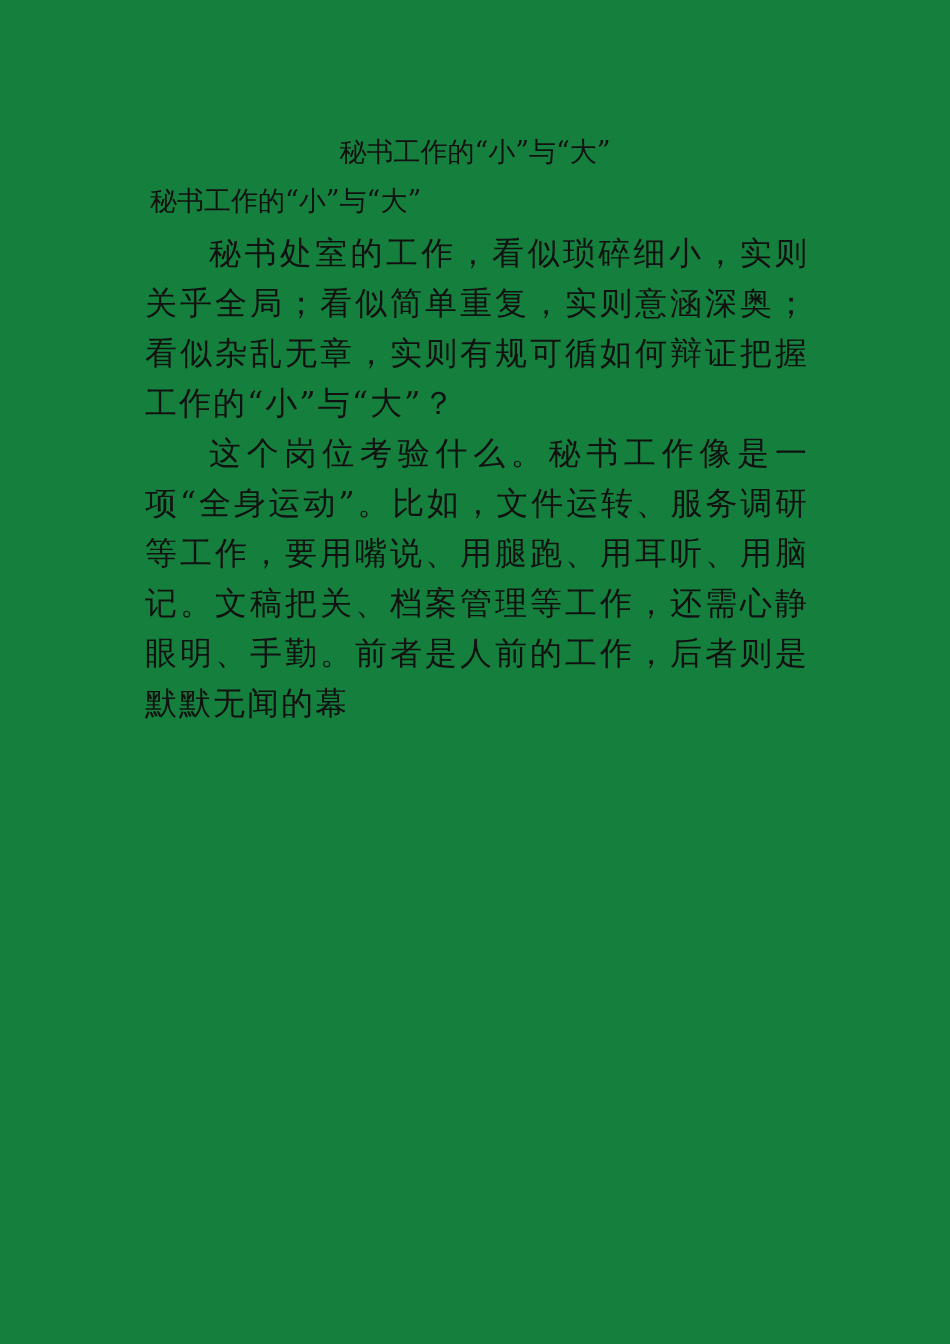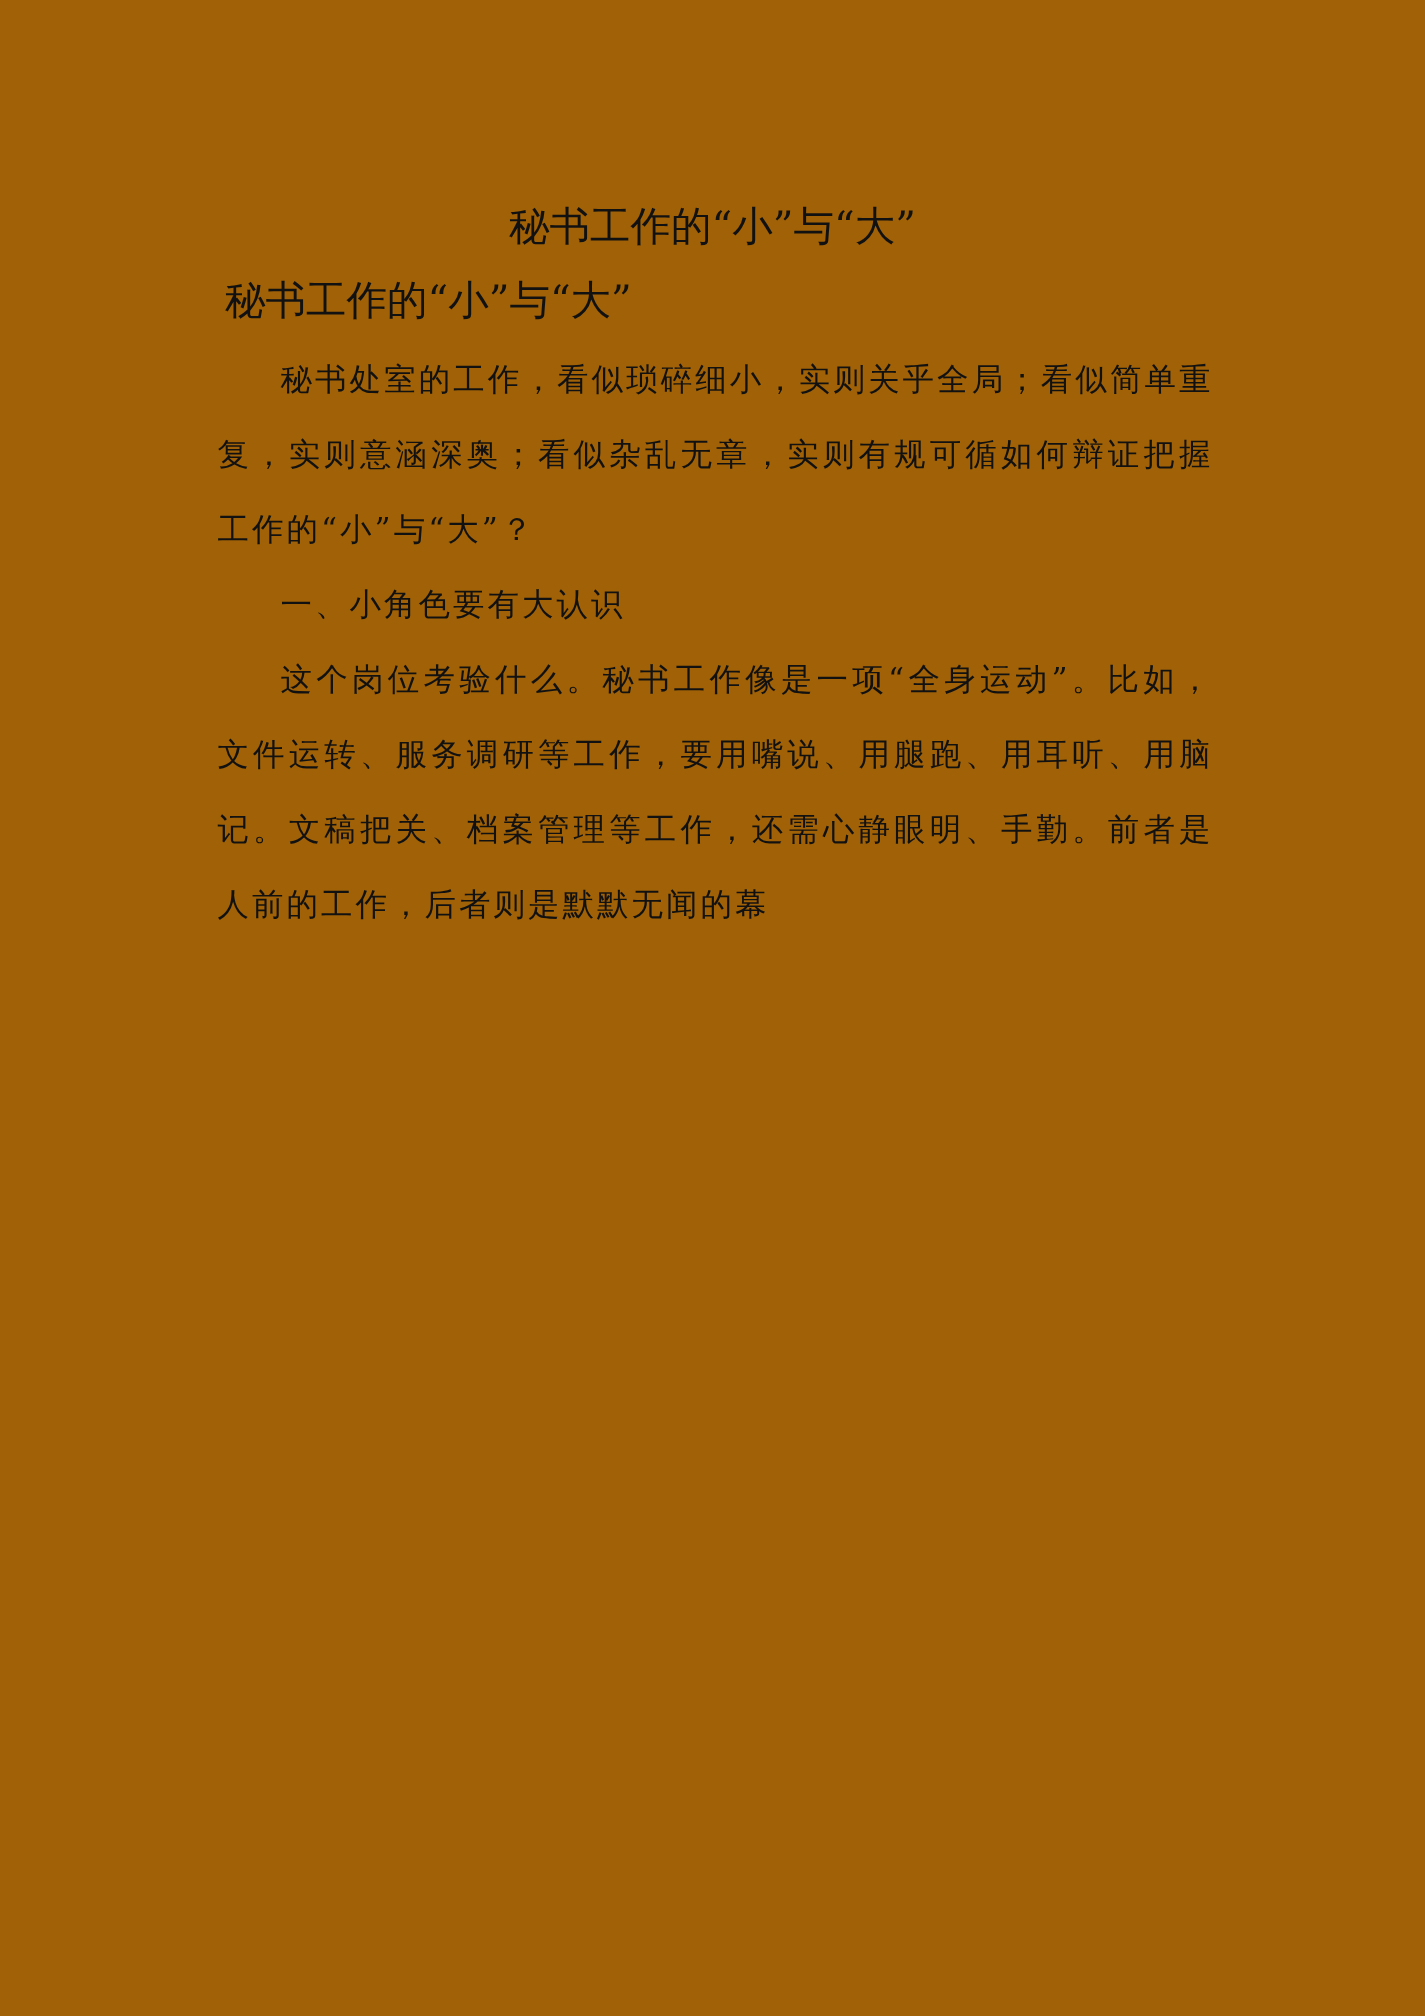--- a/index.html
+++ b/index.html
@@ -14,21 +14,21 @@
       overflow: hidden;
       font-family: "DejaVu Serif", "Liberation Serif", serif;
       color: #111111;
     }
     .page {
       position: absolute;
       left: 0;
       top: 0;
       width: 950px;
       height: 1344px;
-      background: #a16207;
+      background: #15803d;
     }
     .title {
       position: absolute;
       top: 132px;
       left: 0;
       width: 950px;
       text-align: center;
       font-size: 27px;
       line-height: 40px;
       letter-spacing: 0px;
@@ -38,35 +38,34 @@
       top: 181px;
       left: 150px;
       font-size: 27px;
       line-height: 40px;
     }
     .body {
       position: absolute;
       top: 228px;
       left: 145px;
       width: 664px;
-      font-size: 21px;
+      font-size: 32px;
       line-height: 50px;
       letter-spacing: 2px;
       text-align: justify;
     }
     .body p {
       margin: 0;
       text-indent: 2em;
       word-break: break-all;
     }
   </style>
 </head>
 <body>
 
 <div class="page">
   <div class="title">秘书工作的“小”与“大”</div>
   <div class="subtitle">秘书工作的“小”与“大”</div>
   <div class="body">
     <p>秘书处室的工作，看似琐碎细小，实则关乎全局；看似简单重复，实则意涵深奥；看似杂乱无章，实则有规可循如何辩证把握工作的“小”与“大”？</p>
-    <p>一、小角色要有大认识</p>
     <p>这个岗位考验什么。秘书工作像是一项“全身运动”。比如，文件运转、服务调研等工作，要用嘴说、用腿跑、用耳听、用脑记。文稿把关、档案管理等工作，还需心静眼明、手勤。前者是人前的工作，后者则是默默无闻的幕</p>
   </div>
 </div>
 
 </body></html>

